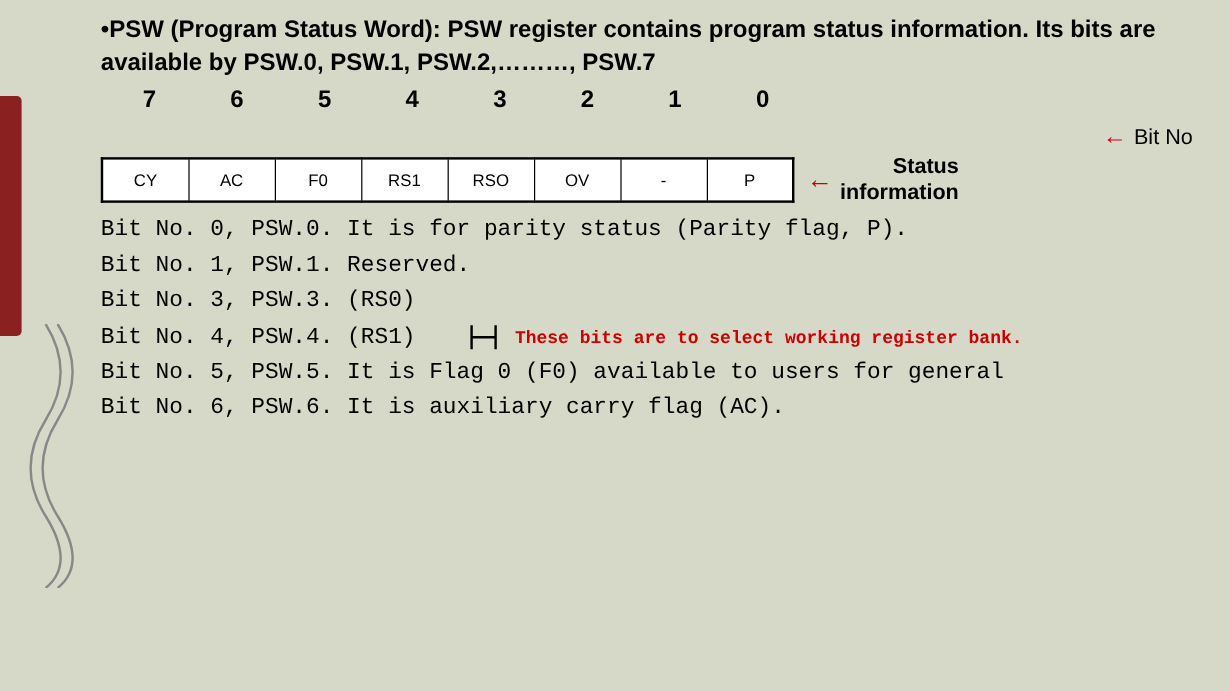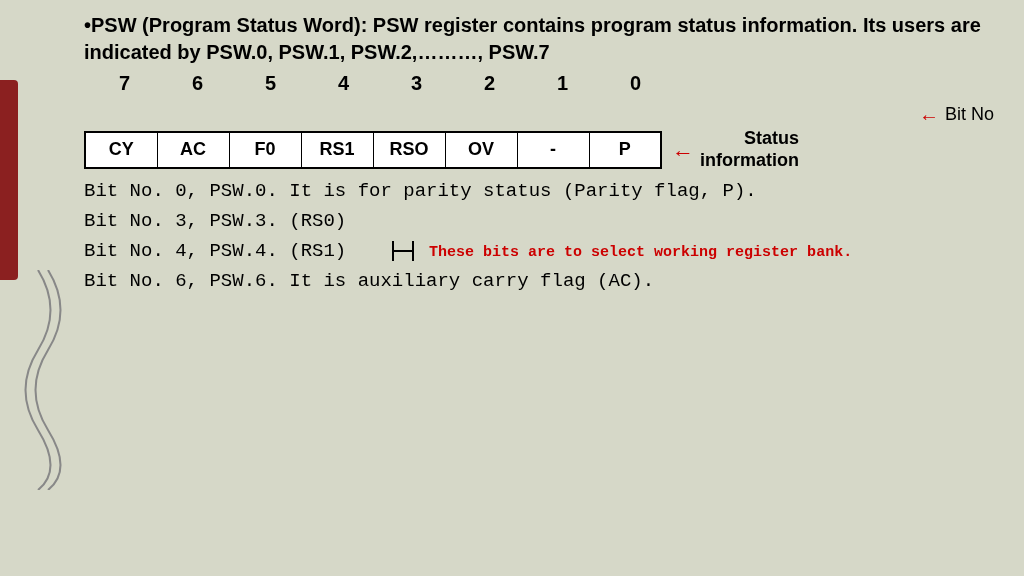--- a/index.html
+++ b/index.html
@@ -94,22 +94,22 @@
     .register-table {
       border-collapse: collapse;
       border: 2px solid #000;
     }
 
     .register-table td {
       border: 1px solid #000;
       width: 72px;
       height: 36px;
       text-align: center;
-      font-size: 18px;
-      font-weight: bold;
+      font-size: 14px;
+      font-weight: normal;
       background-color: #fff;
       padding: 2px 4px;
     }
 
     .status-arrow-wrap {
       display: flex;
       align-items: center;
       margin-left: 10px;
     }
 
@@ -152,21 +152,21 @@
 
 <div class="deco-bar"></div>
 
 <svg class="deco-svg" width="60" height="220">
   <path d="M 30 0 Q 55 40 30 80 Q 5 120 30 160 Q 55 200 30 220" fill="none" stroke="#888" stroke-width="2"></path>
   <path d="M 40 0 Q 65 40 40 80 Q 15 120 40 160 Q 65 200 40 220" fill="none" stroke="#888" stroke-width="2"></path>
 </svg>
 
 <div class="main-content">
 
-  <div class="intro-text">•PSW (Program Status Word):  PSW register contains program status information.  Its users are indicated by PSW.0, PSW.1, PSW.2,………, PSW.7</div>
+  <div class="intro-text">•PSW (Program Status Word):  PSW register contains program status information.  Its bits are available by PSW.0, PSW.1, PSW.2,………, PSW.7</div>
 
   <div class="bit-numbers">
     <span>7</span>
     <span>6</span>
     <span>5</span>
     <span>4</span>
     <span>3</span>
     <span>2</span>
     <span>1</span>
     <span>0</span>
@@ -199,29 +199,31 @@
       <span class="arrow-left" style="color:#cc0000; font-size:22px; margin-right:6px;">←</span>
       <span class="status-label">
         <span>Status</span><br>
         <span>information</span>
       </span>
     </div>
   </div>
 
   <div class="descriptions">
     <span class="desc-line">Bit No. 0, PSW.0.  It is for parity status (Parity flag, P).</span>
+    <span class="desc-line">Bit No. 1, PSW.1.   Reserved.</span>
     <span class="desc-line">Bit No. 3, PSW.3.  (RS0)</span>
     <span class="desc-line">
       <span>Bit No. 4, PSW.4.  (RS1)</span>
       <span style="display:inline-block; margin-left: 30px; position:relative;">
         
         <svg width="30" height="30" style="vertical-align:middle; display:inline-block;">
           <line x1="5" y1="5" x2="5" y2="25" stroke="#000" stroke-width="2"></line>
           <line x1="5" y1="15" x2="25" y2="15" stroke="#000" stroke-width="2"></line>
           <line x1="25" y1="5" x2="25" y2="25" stroke="#000" stroke-width="2"></line>
         </svg>
         <span class="working-reg-note">These bits are to select working register bank.</span>
       </span>
     </span>
+    <span class="desc-line">Bit No. 5, PSW.5.  It is Flag 0 (F0) available to users for general</span>
     <span class="desc-line">Bit No. 6, PSW.6.  It is auxiliary carry flag (AC).</span>
   </div>
 
 </div>
 
 </body></html>

